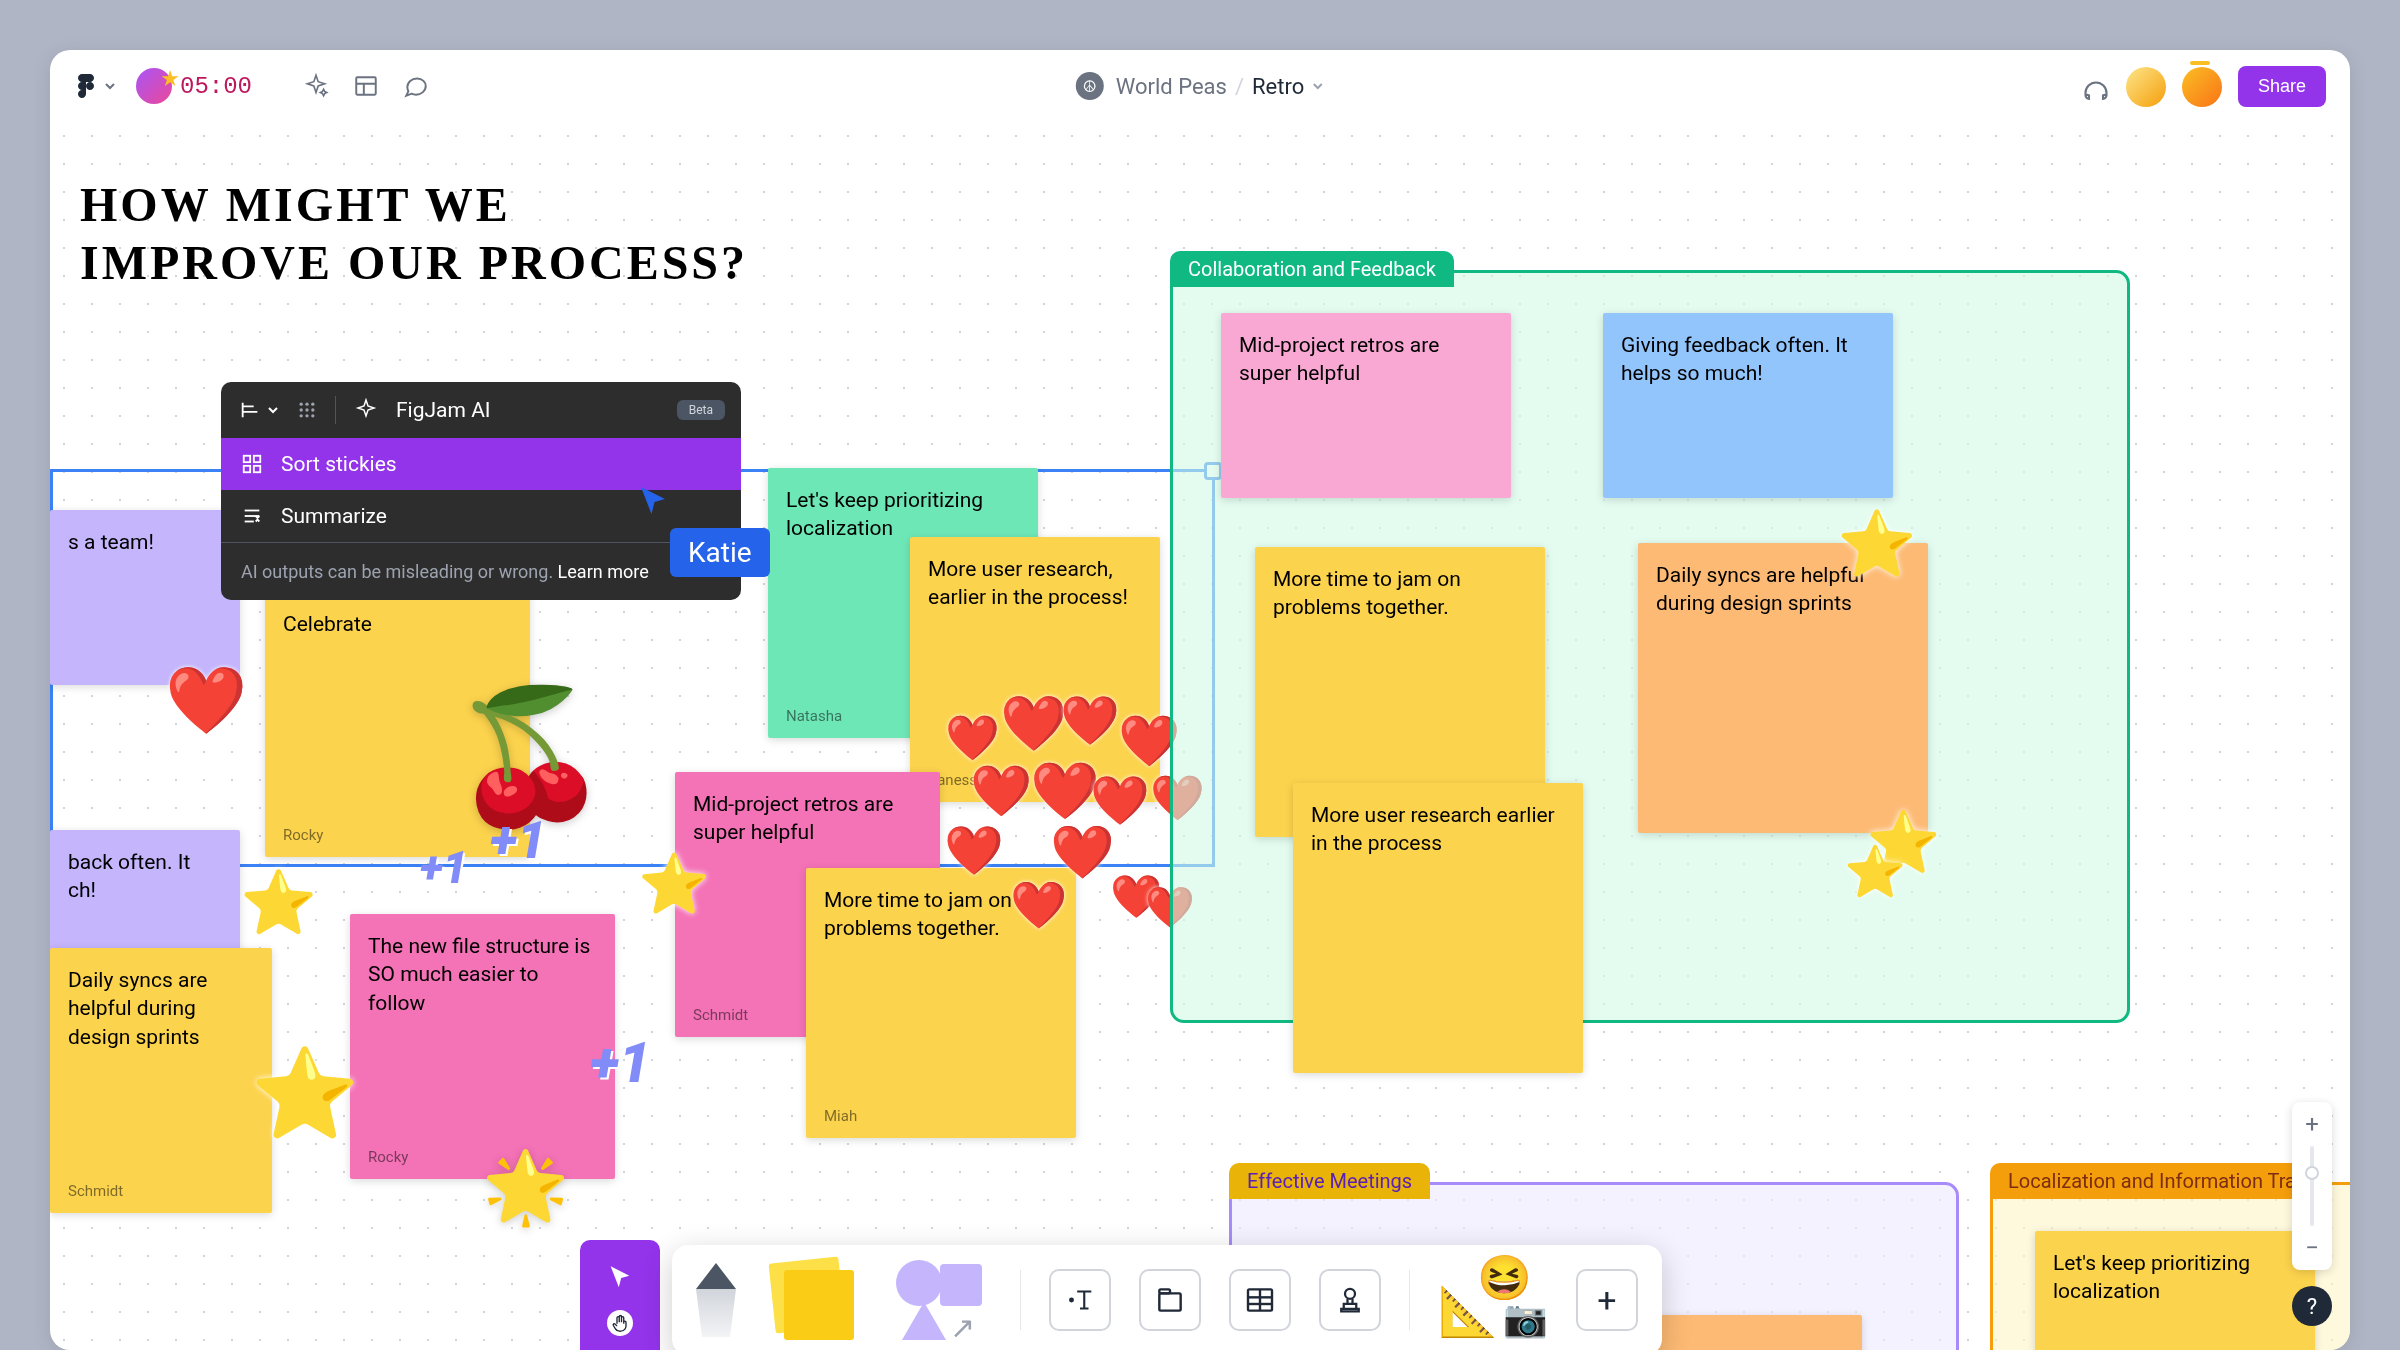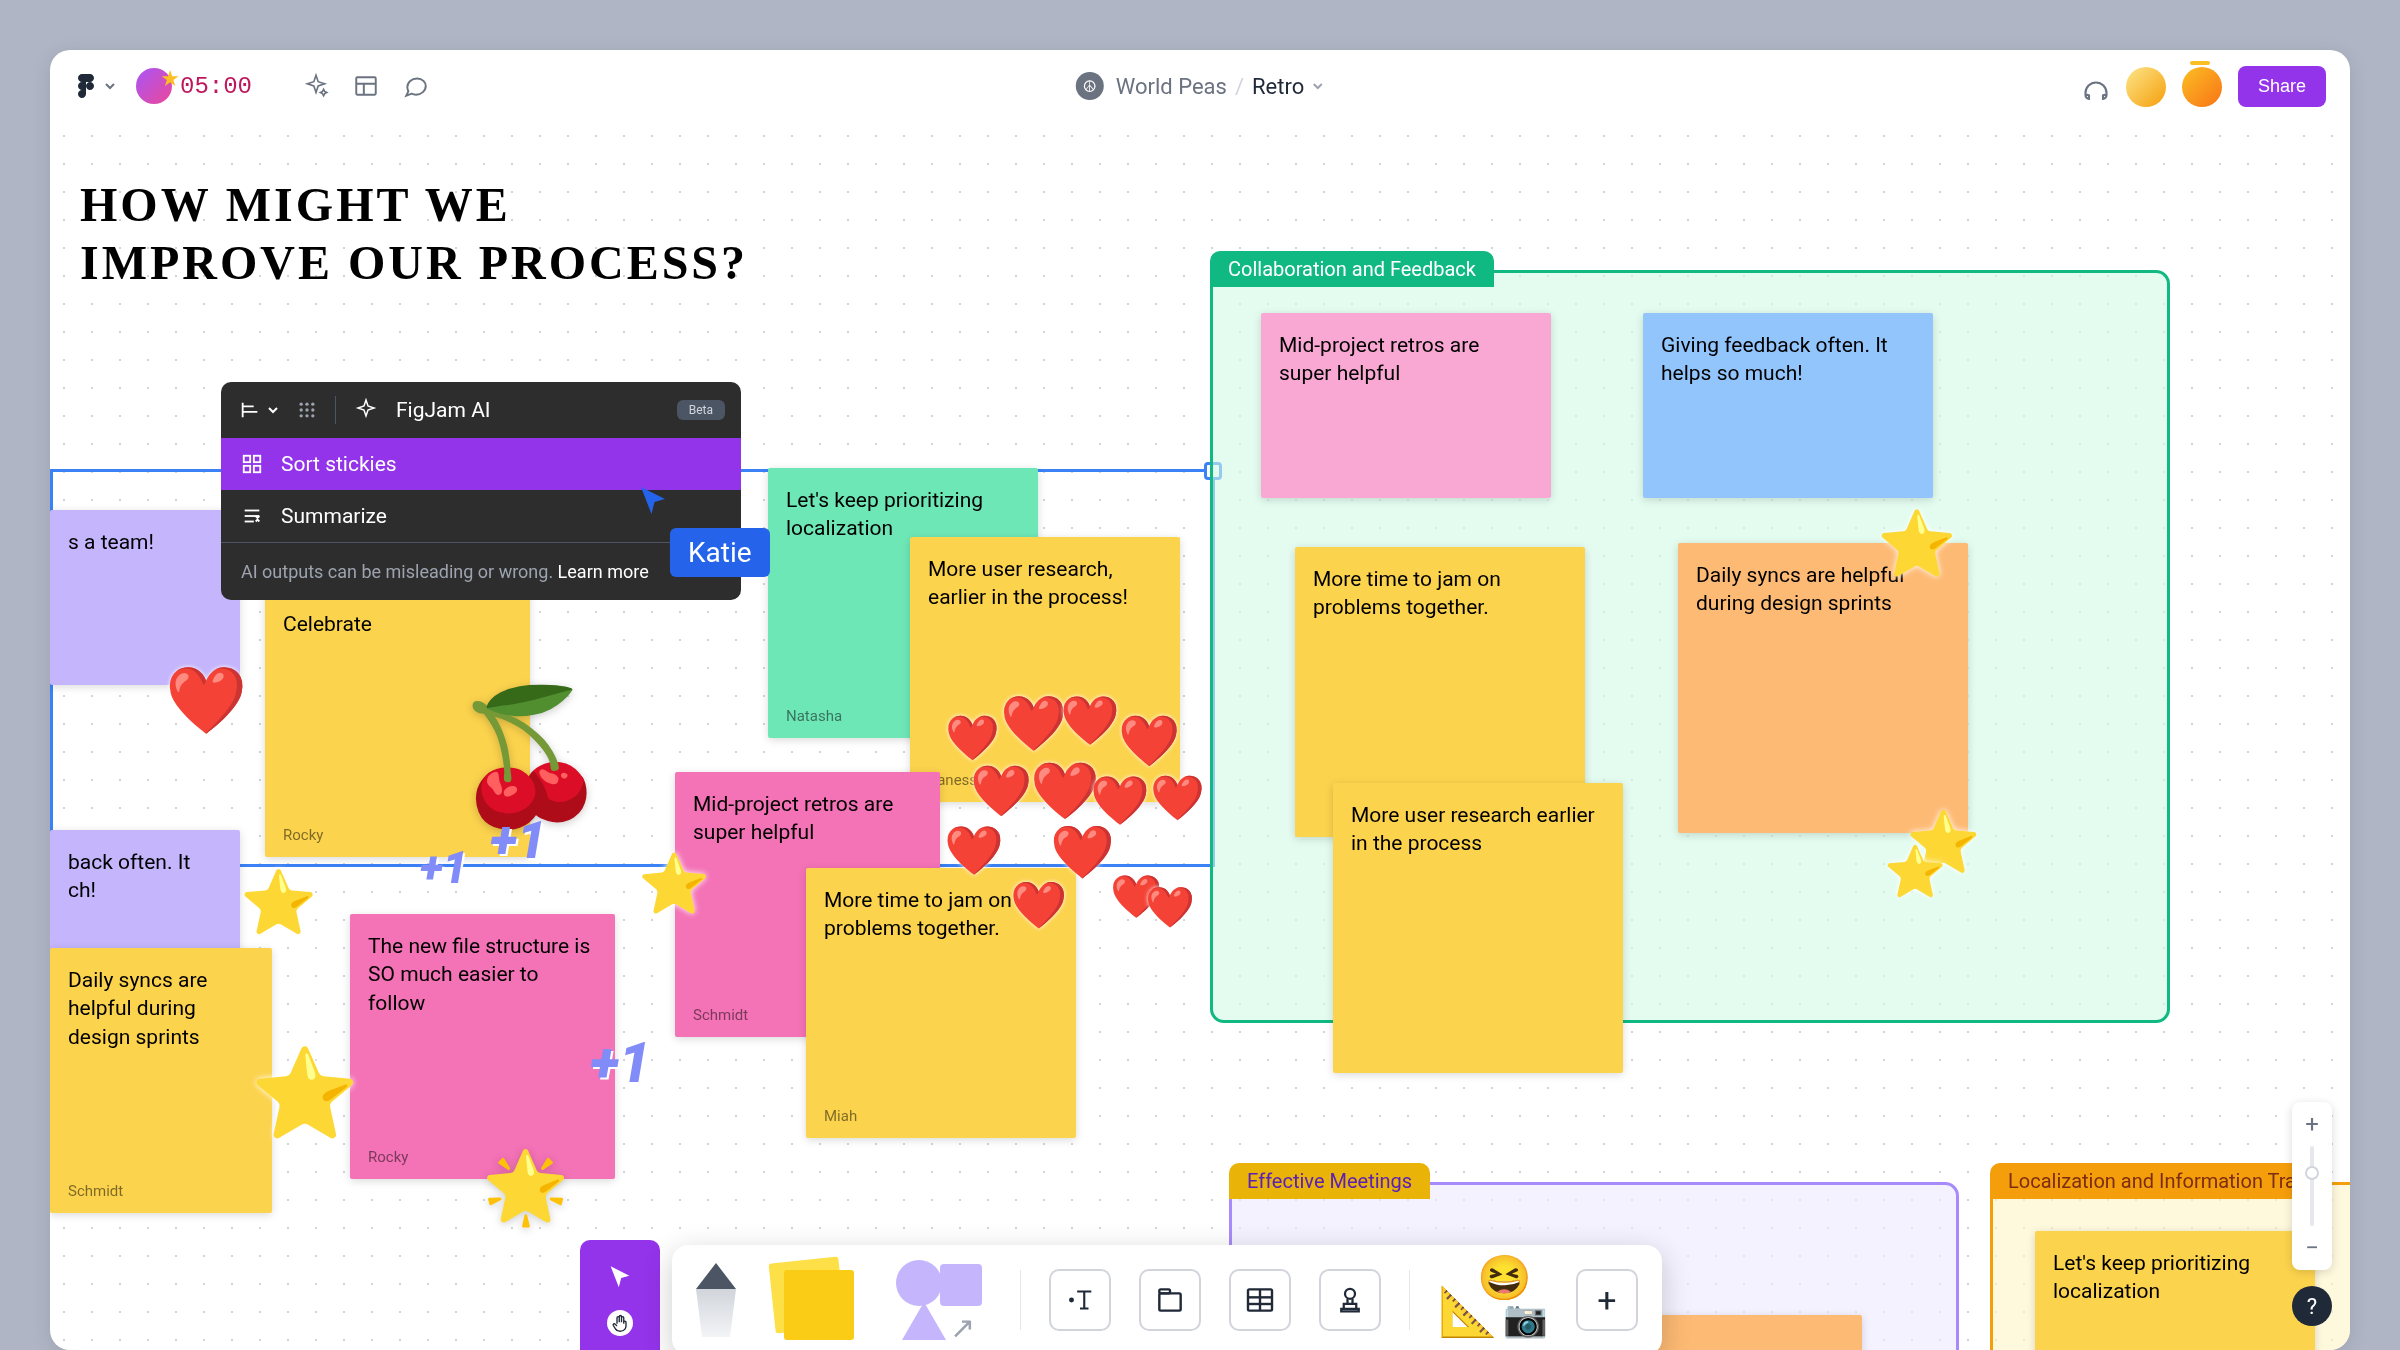--- a/index.html
+++ b/index.html
@@ -46,42 +46,42 @@
 .sticky{position:absolute;border-radius:2px;padding:18px 18px;font-size:21px;line-height:1.35;box-shadow:0 2px 8px rgba(0,0,0,0.15)}
 .sticky .author{position:absolute;bottom:12px;left:18px;font-size:15px;color:rgba(0,0,0,0.5)}
 
 
 .s1{left:0;top:388px;width:190px;height:175px;background:#c4b5fd}
 .s2{left:0;top:708px;width:190px;height:175px;background:#c4b5fd}
 .s3{left:215px;top:470px;width:265px;height:265px;background:#fcd34d}
 .s4{left:0;top:826px;width:222px;height:265px;background:#fcd34d}
 .s5{left:300px;top:792px;width:265px;height:265px;background:#f472b6;color:#000}
 .s6{left:718px;top:346px;width:270px;height:270px;background:#6ee7b7}
-.s7{left:860px;top:415px;width:270px;height:265px;background:#fcd34d}
+.s7{left:860px;top:415px;width:250px;height:265px;background:#fcd34d}
 .s8{left:625px;top:650px;width:265px;height:265px;background:#f472b6}
 .s9{left:756px;top:746px;width:270px;height:270px;background:#fcd34d}
 
 
 .ctx-menu{position:absolute;left:171px;top:260px;width:520px;background:#2d2d2d;border-radius:10px;z-index:50;color:#fff;overflow:hidden}
 .ctx-top{display:flex;align-items:center;padding:14px 18px;gap:18px}
 .ctx-al{display:flex;align-items:center;gap:6px}
 .ctx-divider{width:1px;height:28px;background:#4b5563}
 .ctx-row{display:flex;align-items:center;padding:14px 20px;gap:18px;font-size:21px;position:relative}
 .ctx-row.hl{background:#9333ea}
 .ctx-badge{position:absolute;right:16px;background:#4b5563;padding:3px 12px;border-radius:6px;font-size:12px;color:#d1d5db}
 .ctx-footer{padding:16px 20px;font-size:18px;color:#9ca3af;line-height:1.4}
 .ctx-footer a{color:#fff;text-decoration:none}
 
 .cursor-ptr{position:absolute;left:585px;top:362px;z-index:60}
 .cursor-label{position:absolute;left:620px;top:406px;background:#2563eb;color:#fff;padding:8px 18px;font-size:28px;border-radius:6px;z-index:60}
 
 
 .section{position:absolute;border:3px solid;border-radius:14px}
 .section-label{position:absolute;top:-22px;left:-3px;padding:6px 18px;border-radius:10px 10px 0 0;font-size:20px;color:#fff}
-.sec1{left:1160px;top:148px;width:960px;height:753px;border-color:#10b981;background:rgba(209,250,229,0.6)}
+.sec1{left:1120px;top:148px;width:960px;height:753px;border-color:#10b981;background:rgba(209,250,229,0.6)}
 .sec1 .section-label{background:#10b981}
 .sec2{left:1179px;top:1060px;width:730px;height:300px;border-color:#a78bfa;background:rgba(237,233,254,0.6)}
 .sec2 .section-label{background:#eab308;color:#5b21b6}
 .sec3{left:1940px;top:1060px;width:450px;height:300px;border-color:#f59e0b;background:rgba(254,243,199,0.6)}
 .sec3 .section-label{background:#f59e0b;color:#7c2d12}
 
 
 .r1{left:48px;top:40px;width:290px;height:185px;background:#f9a8d4}
 .r2{left:430px;top:40px;width:290px;height:185px;background:#93c5fd}
 .r3{left:82px;top:274px;width:290px;height:290px;background:#fcd34d}

